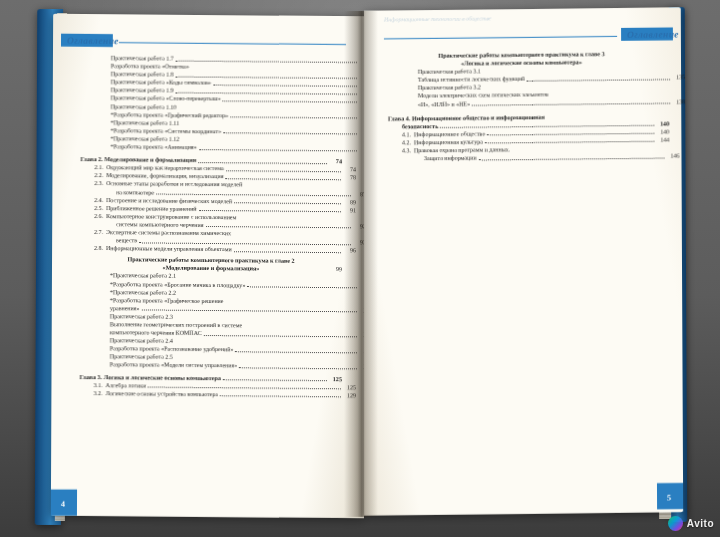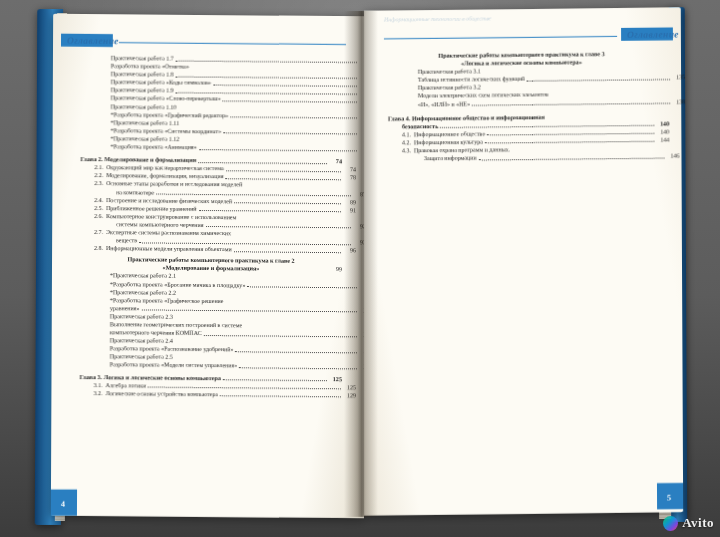--- a/index.html
+++ b/index.html
@@ -75,22 +75,22 @@
 
   
   .corner{position:absolute;width:26px;height:26px;background:#2a7fc1;}
   .folio{position:absolute;color:#ffffff;font-size:8px;font-weight:bold;}
 
   
   .avito{position:absolute;right:6px;bottom:6px;display:flex;align-items:center;
     gap:4px;opacity:.92;}
   .avito .mark{width:15px;height:15px;border-radius:50%;
     background:linear-gradient(135deg,#18c96b,#0aa0d8 40%,#7b4df0 70%,#ff3b6b);}
-  .avito .word{color:#ffffff;font-family:Liberation Serif, serif;
-    font-size:13px;font-weight:bold;letter-spacing:.5px;text-shadow:0 1px 2px rgba(0,0,0,.6);text-align:right;}
+  .avito .word{color:#ffffff;font-family:Liberation Sans, sans-serif;
+    font-size:10px;font-weight:bold;letter-spacing:.5px;text-shadow:0 1px 2px rgba(0,0,0,.6);text-align:right;}
 
   .blur-top{position:absolute;left:330px;top:8px;width:300px;height:18px;
     color:#9fb9cf;font-size:6px;opacity:.55;font-style:italic;}
 </style>
 </head>
 <body>
 
 <div id="scene">
   <div class="backdrop"></div>
 

